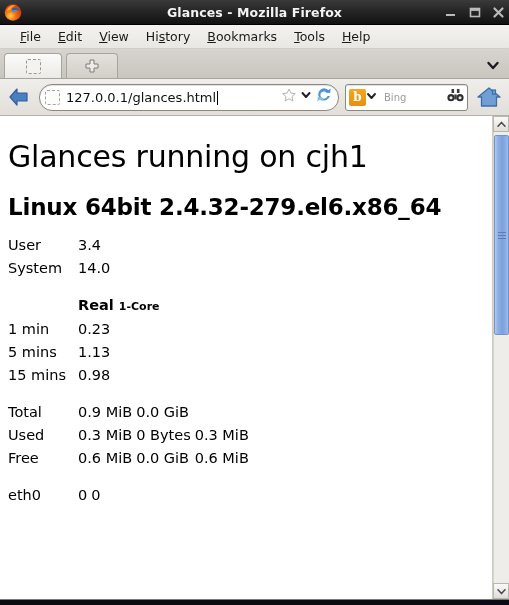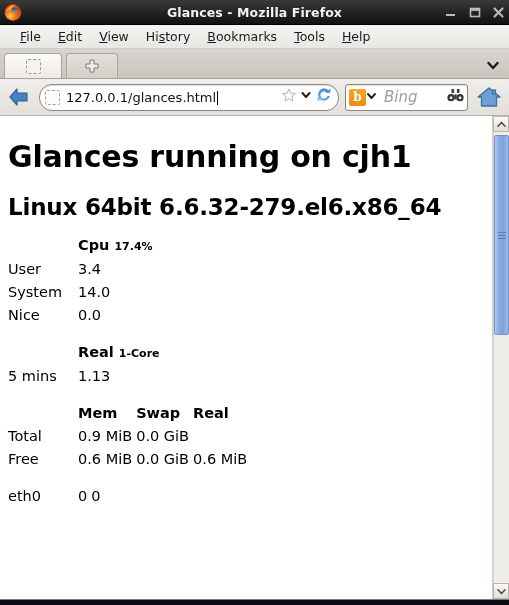--- a/index.html
+++ b/index.html
@@ -206,26 +206,25 @@
     width: 17px; height: 17px;
     background: linear-gradient(to bottom,#f5a623,#e98e10);
     border-radius: 2px;
     display:flex; align-items:center; justify-content:center;
     color:#fff; font-size:12px; font-weight:bold;
     font-family: "DejaVu Serif", serif;
     flex: 0 0 17px;
   }
   .search-placeholder {
     flex: 1 1 auto;
-    font-size: 15px;
+    font-size: 10px;
     color: #9b9b9b;
     padding-left: 7px;
     white-space: nowrap;
     overflow: hidden;
-    font-style: italic;
   }
   .home-btn {
     width: 30px; height: 28px;
     display: flex; align-items: center; justify-content: center;
     flex: 0 0 30px;
   }
 
   
   .content-wrap {
     flex: 1 1 auto;
@@ -236,21 +235,21 @@
   }
   .page {
     flex: 1 1 auto;
     padding: 0 0 0 8px;
     overflow: hidden;
     font-family: "DejaVu Sans", sans-serif;
     color: #000;
   }
   h1.page-h1 {
     font-size: 30px;
-    font-weight: bold;
+    font-weight: normal;
     margin: 24px 0 0 0;
     line-height: 1.1;
     letter-spacing: -0.2px;
   }
   h2.page-h2 {
     font-size: 23px;
     font-weight: bold;
     margin: 22px 0 0 0;
     line-height: 1.1;
     letter-spacing: -0.2px;
@@ -453,69 +452,69 @@
         <path d="M13 3 L24 12 L20.5 12 L20.5 21 L5.5 21 L5.5 12 L2 12 Z" fill="#6f9fd4" stroke="#3d6ea8" stroke-width="1.3" stroke-linejoin="round"></path>
         <rect x="16.5" y="5" width="3" height="4.2" fill="#6f9fd4" stroke="#3d6ea8" stroke-width="1.2"></rect>
       </svg>
     </div>
   </div>
 
   <div class="content-wrap">
     <div class="page">
 
       <h1 class="page-h1">Glances running on cjh1</h1>
-      <h2 class="page-h2">Linux 64bit 6.6.32-279.el6.x86_64</h2>
+      <h2 class="page-h2">Linux 64bit 2.4.32-279.el6.x86_64</h2>
 
       <table class="stat">
         <tbody>
-            <tr>
-          <td class="col-label"></td>
-          <th><span>Cpu</span> <span class="sub">17.4%</span></th>
-        </tr>
         <tr>
           <td class="col-label">User</td>
           <td>3.4</td>
         </tr>
         <tr>
           <td class="col-label">System</td>
           <td>14.0</td>
-        </tr>
-        <tr>
-          <td class="col-label">Nice</td>
-          <td>0.0</td>
         </tr>
       </tbody>
         </table>
 
       <table class="stat">
         <tbody>
             <tr>
           <td class="col-label"></td>
           <th><span>Real</span> <span class="sub">1-Core</span></th>
         </tr>
         <tr>
+          <td class="col-label">1 min</td>
+          <td>0.23</td>
+        </tr>
+        <tr>
           <td class="col-label">5 mins</td>
           <td>1.13</td>
         </tr>
+        <tr>
+          <td class="col-label">15 mins</td>
+          <td>0.98</td>
+        </tr>
       </tbody>
         </table>
 
       <table class="stat">
         <tbody>
-            <tr>
-          <td class="col-label"></td>
-          <th>Mem</th>
-          <th>Swap</th>
-          <th>Real</th>
-        </tr>
         <tr>
           <td class="col-label">Total</td>
           <td>0.9 MiB</td>
           <td>0.0 GiB</td>
           <td></td>
+        </tr>
+        <tr>
+          <td class="col-label">Used</td>
+          <td>0.3 MiB</td>
+          <td>0 Bytes</td>
+          <td>0.3 MiB</td>
         </tr>
         <tr>
           <td class="col-label">Free</td>
           <td>0.6 MiB</td>
           <td>0.0 GiB</td>
           <td>0.6 MiB</td>
         </tr>
       </tbody>
         </table>
 

